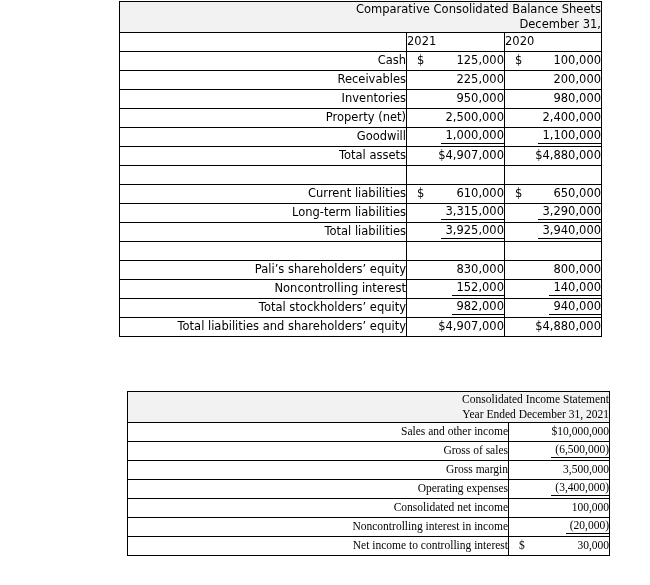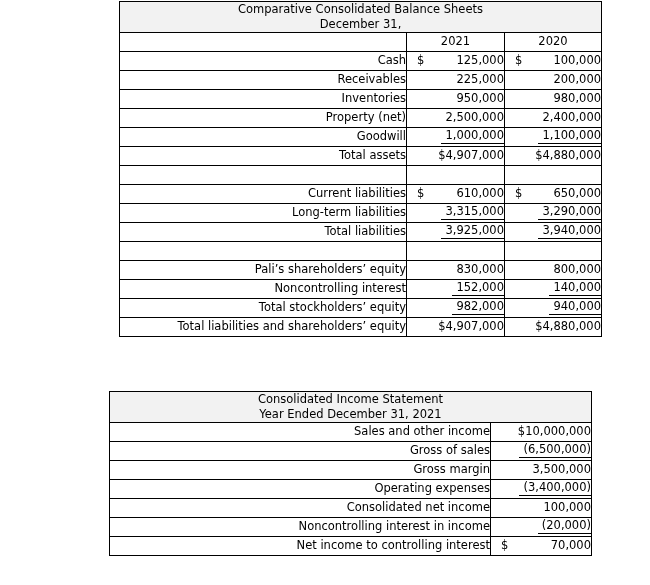--- a/index.html
+++ b/index.html
@@ -37,32 +37,32 @@
     font-size: 11.5px;
     line-height: 1;
     height: 19px;
     box-sizing: border-box;
     vertical-align: middle;
   }
 
   
   .title-band {
     background: #f2f2f2;
-    text-align: center;
+    text-align: right;
     font-weight: bold;
     font-size: 12.5px;
     height: 38px;
     padding: 3px 0 4px 0;
   }
   .title-band .line1 { display: block; line-height: 15px; }
   .title-band .line2 { display: block; line-height: 15px; }
 
   
   .colhead {
-    text-align: center;
+    text-align: left;
     font-weight: bold;
     font-size: 12px;
   }
 
   
   .label {
     text-align: right;
     padding-left: 6px;
     white-space: nowrap;
   }
@@ -104,23 +104,24 @@
     left: 119px;
     top: 1px;
     width: 482px;
   }
   #balance-sheet .c-label { width: 287px; }
   #balance-sheet .c-y1    { width: 98px; }
   #balance-sheet .c-y2    { width: 97px; }
 
   
   #income-statement {
-    left: 109px;
+    left: 127px;
     top: 391px;
     width: 482px;
+    font-family: Liberation Serif, serif;
   }
   #income-statement .c-label { width: 381px; }
   #income-statement .c-amt   { width: 101px; }
 </style>
 </head>
 <body>
 
 <div class="sheet">
 
   <table id="balance-sheet" class="statement">
@@ -250,18 +251,18 @@
         <tr>
           <td class="label">Consolidated net income</td>
           <td class="num"><span class="amt">100,000</span></td>
         </tr>
         <tr>
           <td class="label">Noncontrolling interest in income</td>
           <td class="num ruled"><span class="amt">(20,000)</span></td>
         </tr>
         <tr>
           <td class="label">Net income to controlling interest</td>
-          <td class="num with-dollar"><span class="cur">$</span><span class="amt">70,000</span></td>
+          <td class="num with-dollar"><span class="cur">$</span><span class="amt">30,000</span></td>
         </tr>
       </tbody>
   </table>
 
 </div>
 
 </body></html>

